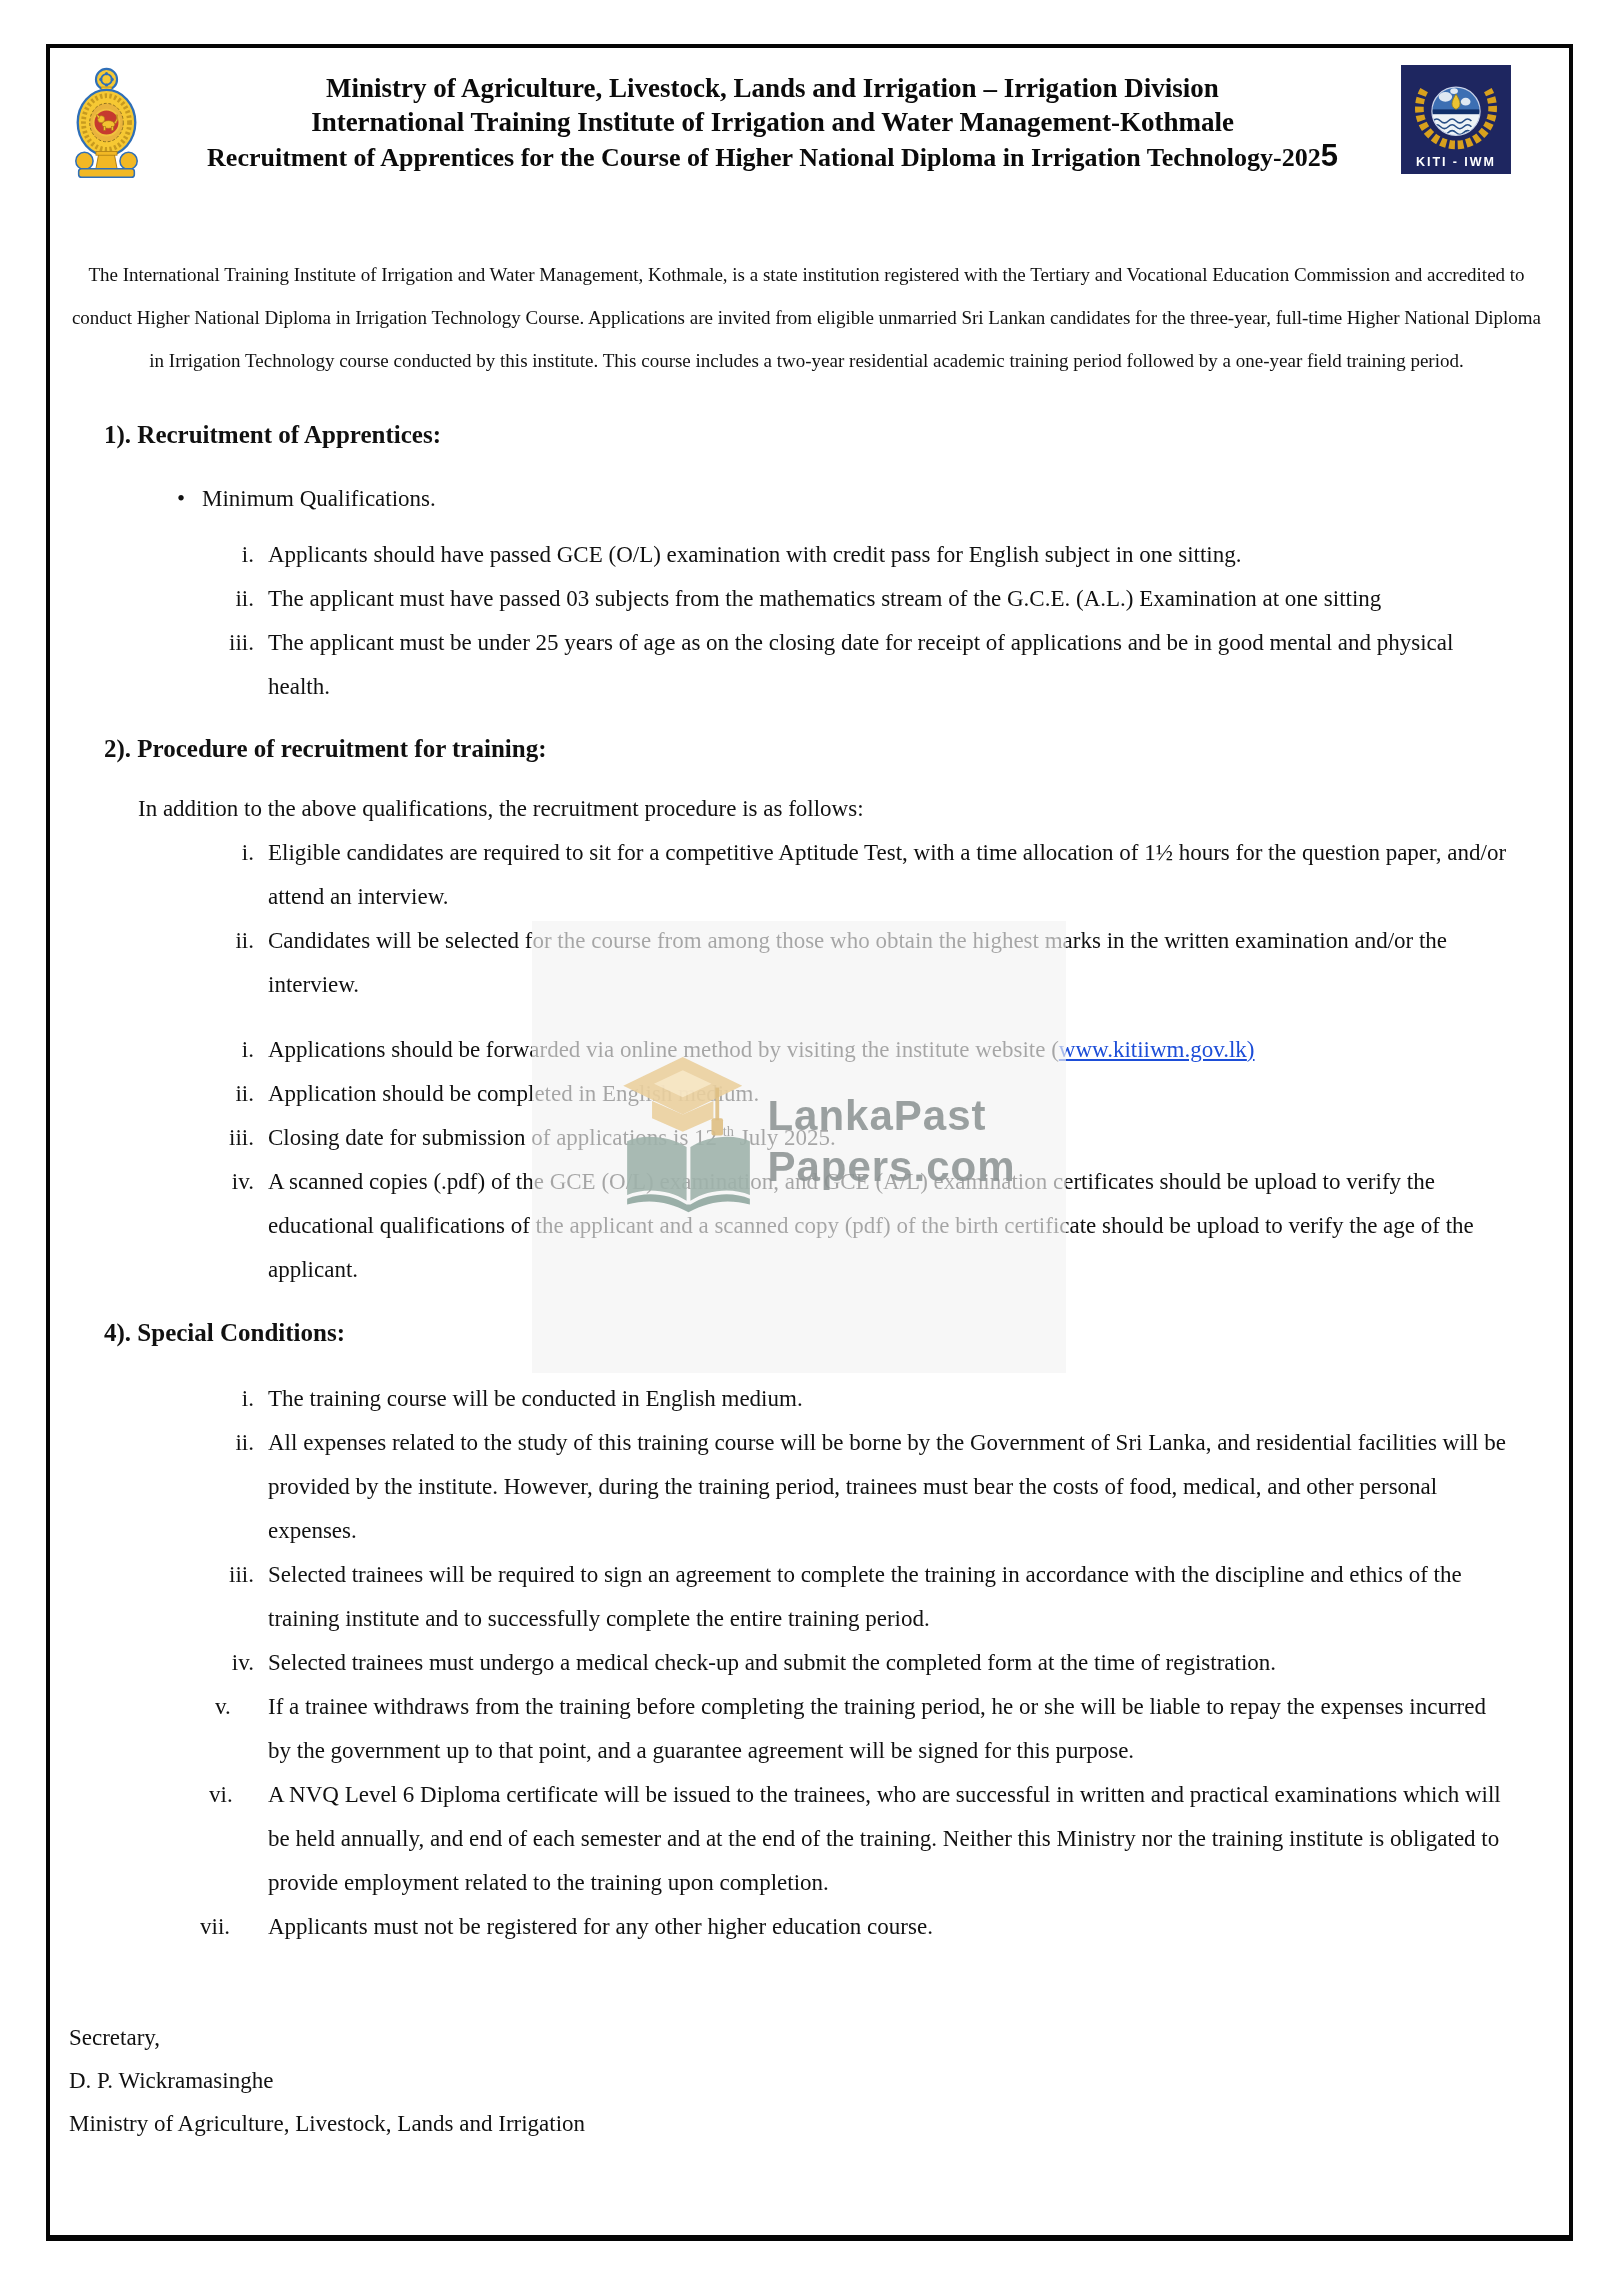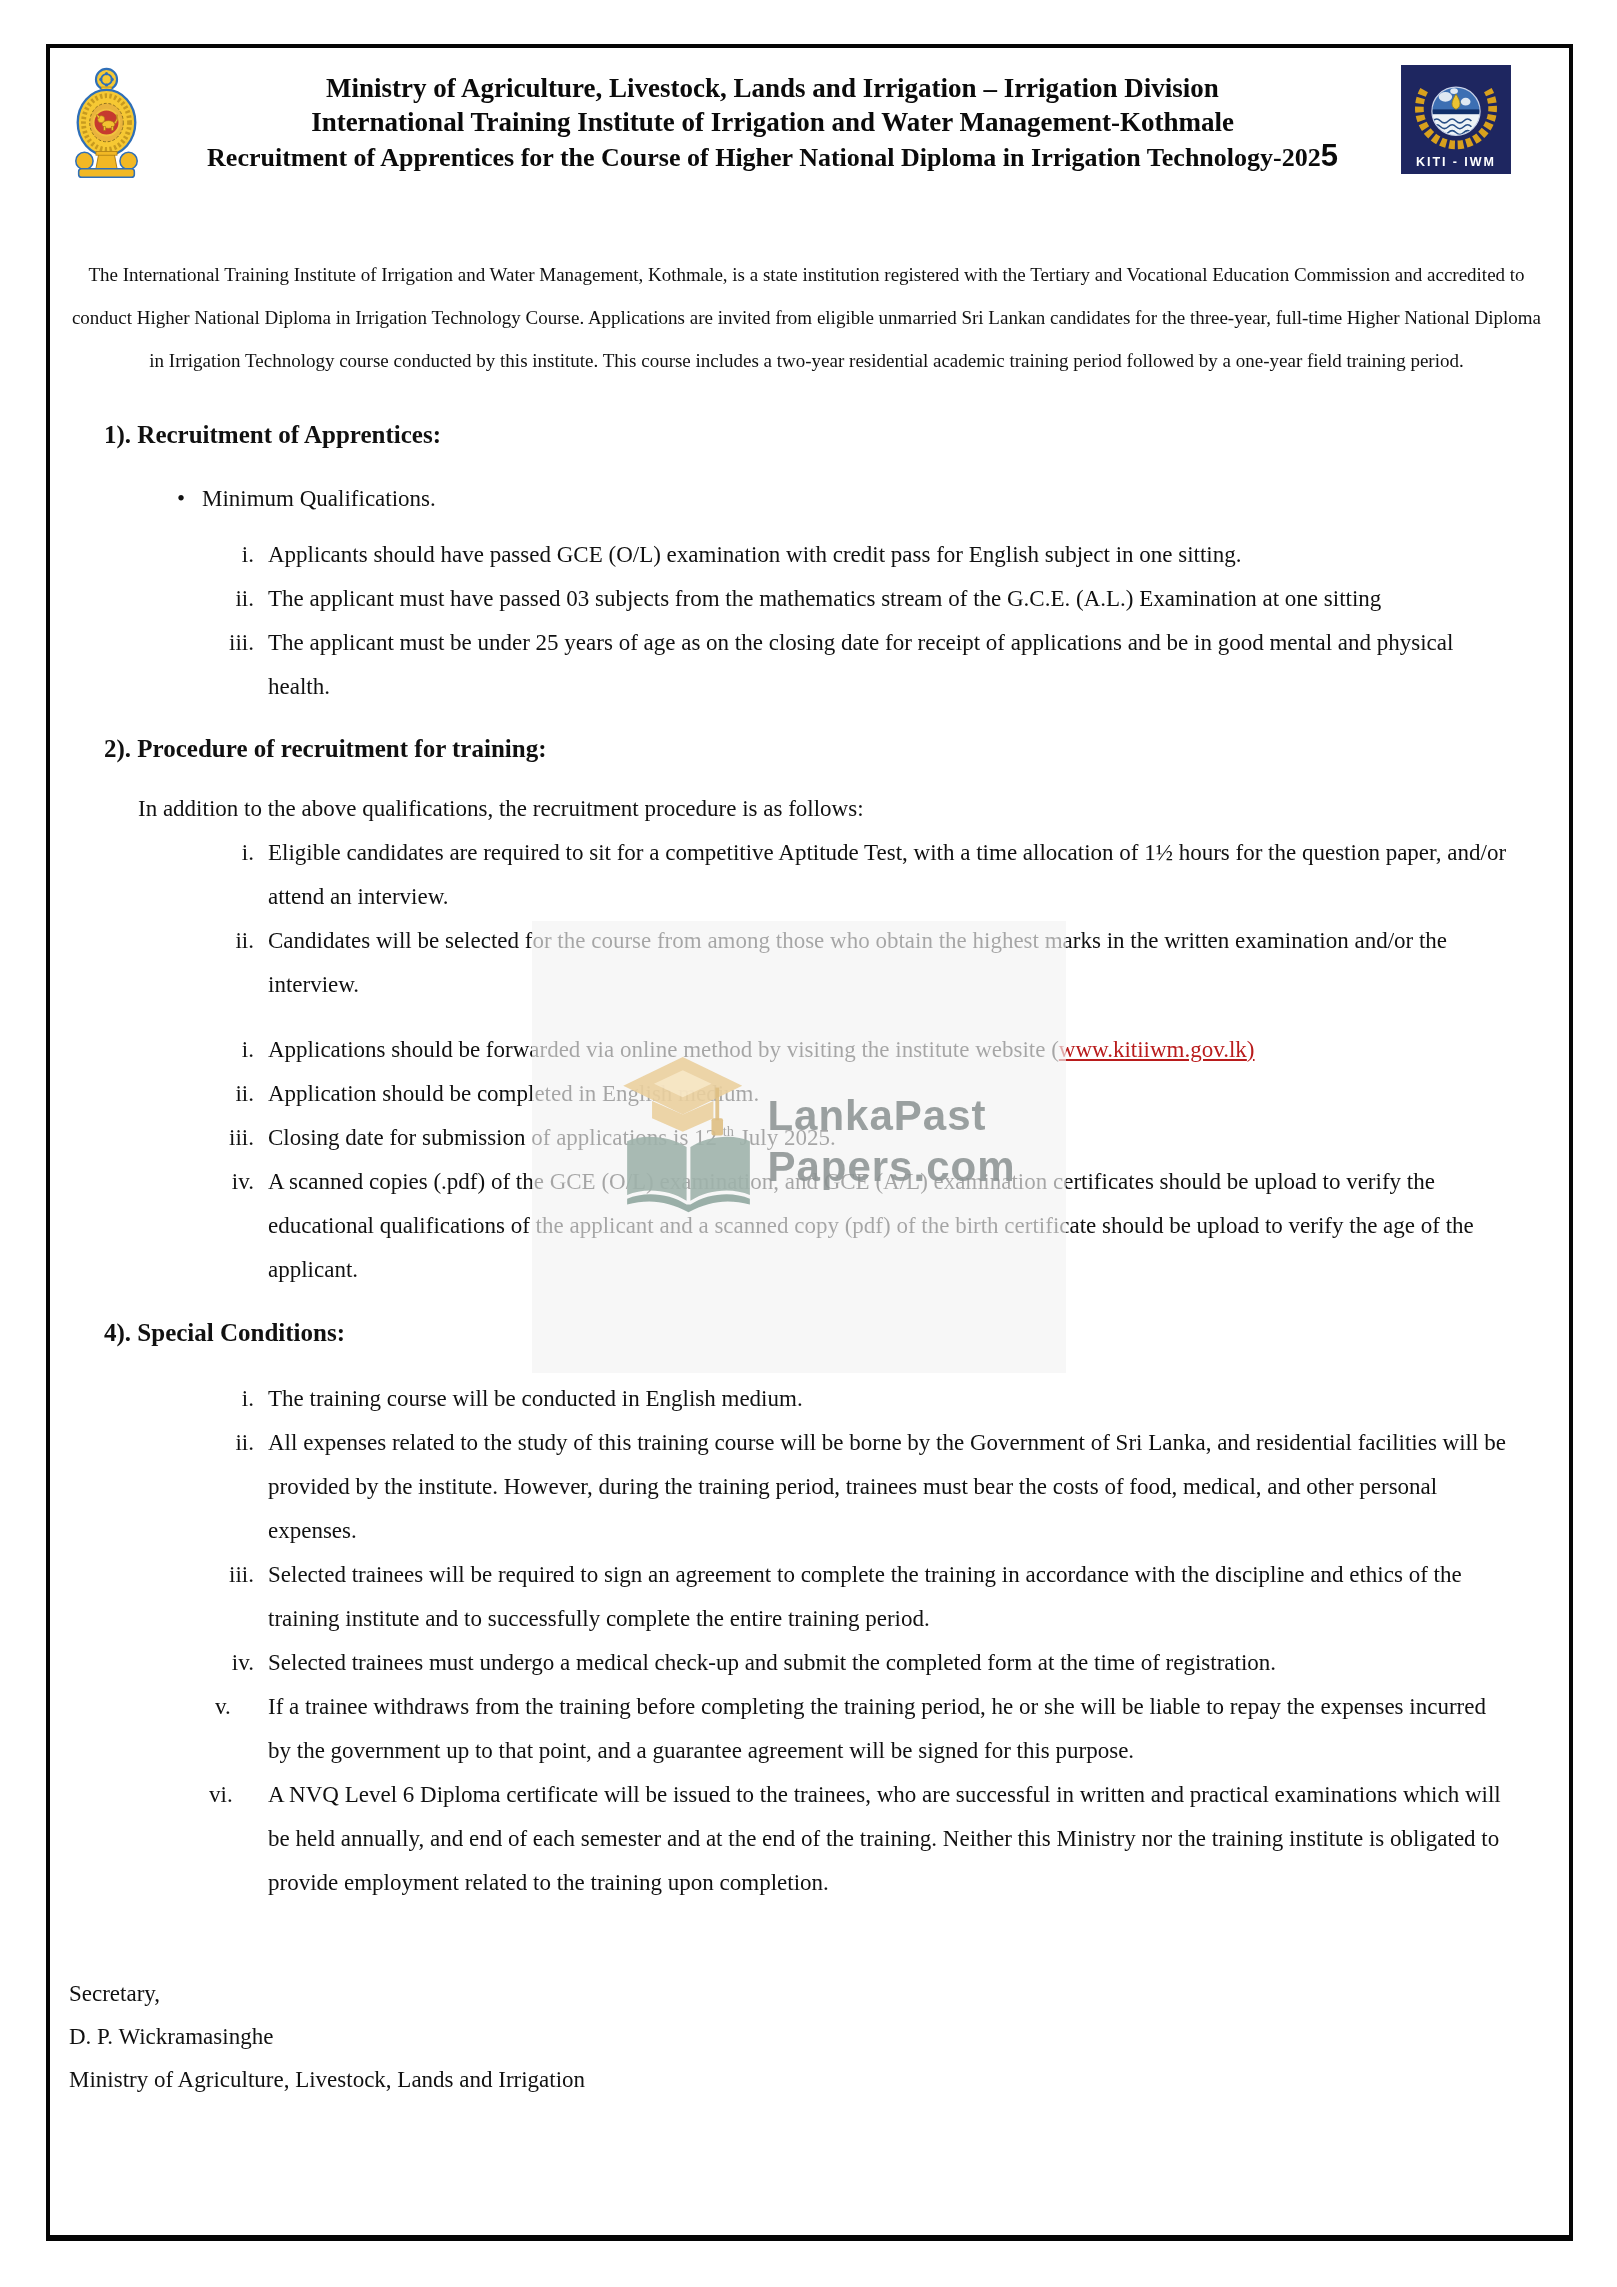--- a/index.html
+++ b/index.html
@@ -24,21 +24,21 @@
   .bullet-line{margin:25px 0 0 108px;font-size:23px;line-height:44px;}
   .bullet-line .b{display:inline-block;width:25px;}
   .para{margin:21px 0 0 69px;font-size:23px;line-height:44px;}
   .items{margin-top:11.5px;}
   .items.g2{margin-top:0;} .items.g3{margin-top:21px;} .items.g4{margin-top:27px;}
   .item{position:relative;padding-left:199px;padding-right:35px;font-size:23px;line-height:44px;}
   .item .num{position:absolute;left:0;top:0;width:185px;text-align:right;}
   .item.n5 .num{width:auto;left:146px;text-align:left;}
   .item.n6 .num{width:auto;left:140px;text-align:left;}
   .item.n7 .num{width:auto;left:131px;text-align:left;}
-  a.weblink, .weblink-paren{color:#b91c1c;text-decoration:underline;}
+  a.weblink, .weblink-paren{color:#1d4ed8;text-decoration:underline;}
   sup{font-size:14.4px;line-height:0;}
   
   .footer{margin-top:67px;font-size:23px;line-height:43px;}
   
   .fadebox{position:absolute;left:482px;top:873px;width:534px;height:452px;
            background:rgba(243,243,243,0.66);z-index:5;pointer-events:none;}
   .wm{position:absolute;left:573px;top:1007px;z-index:6;display:flex;pointer-events:none;}
   .wm-icon{width:131px;height:163px;flex:0 0 auto;}
   .wm-text{margin:35px 0 0 13.4px;font-family:"Liberation Sans","DejaVu Sans",sans-serif;
            font-weight:bold;font-size:42px;line-height:51px;color:rgba(138,144,144,0.85);
@@ -139,20 +139,21 @@
   </div>
 
   <div class="sec-h mt3">4). Special Conditions:</div>
   <div class="items g4">
     <div class="item"><span class="num">i.</span><span>The training course will be conducted in English medium.</span></div>
     <div class="item"><span class="num">ii.</span><span>All expenses related to the study of this training course will be borne by the Government of Sri Lanka, and residential facilities will be provided by the institute. However, during the training period, trainees must bear the costs of food, medical, and other personal expenses.</span></div>
     <div class="item"><span class="num">iii.</span><span>Selected trainees will be required to sign an agreement to complete the training in accordance with the discipline and ethics of the training institute and to successfully complete the entire training period.</span></div>
     <div class="item"><span class="num">iv.</span><span>Selected trainees must undergo a medical check-up and submit the completed form at the time of registration.</span></div>
     <div class="item n5"><span class="num">v.</span><span>If a trainee withdraws from the training before completing the training period, he or she will be liable to repay the expenses incurred by the government up to that point, and a guarantee agreement will be signed for this purpose.</span></div>
     <div class="item n6"><span class="num">vi.</span><span>A NVQ Level 6 Diploma certificate will be issued to the trainees, who are successful in written and practical examinations which will be held annually, and end of each semester and at the end of the training. Neither this Ministry nor the training institute is obligated to provide employment related to the training upon completion.</span></div>
+    <div class="item n7"><span class="num">vii.</span><span>Applicants must not be registered for any other higher education course.</span></div>
   </div>
 
   <div class="footer">
     <div>Secretary,</div>
     <div>D. P. Wickramasinghe</div>
     <div>Ministry of Agriculture, Livestock, Lands and Irrigation</div>
   </div>
 
   <div class="fadebox"></div>
   <div class="wm">

